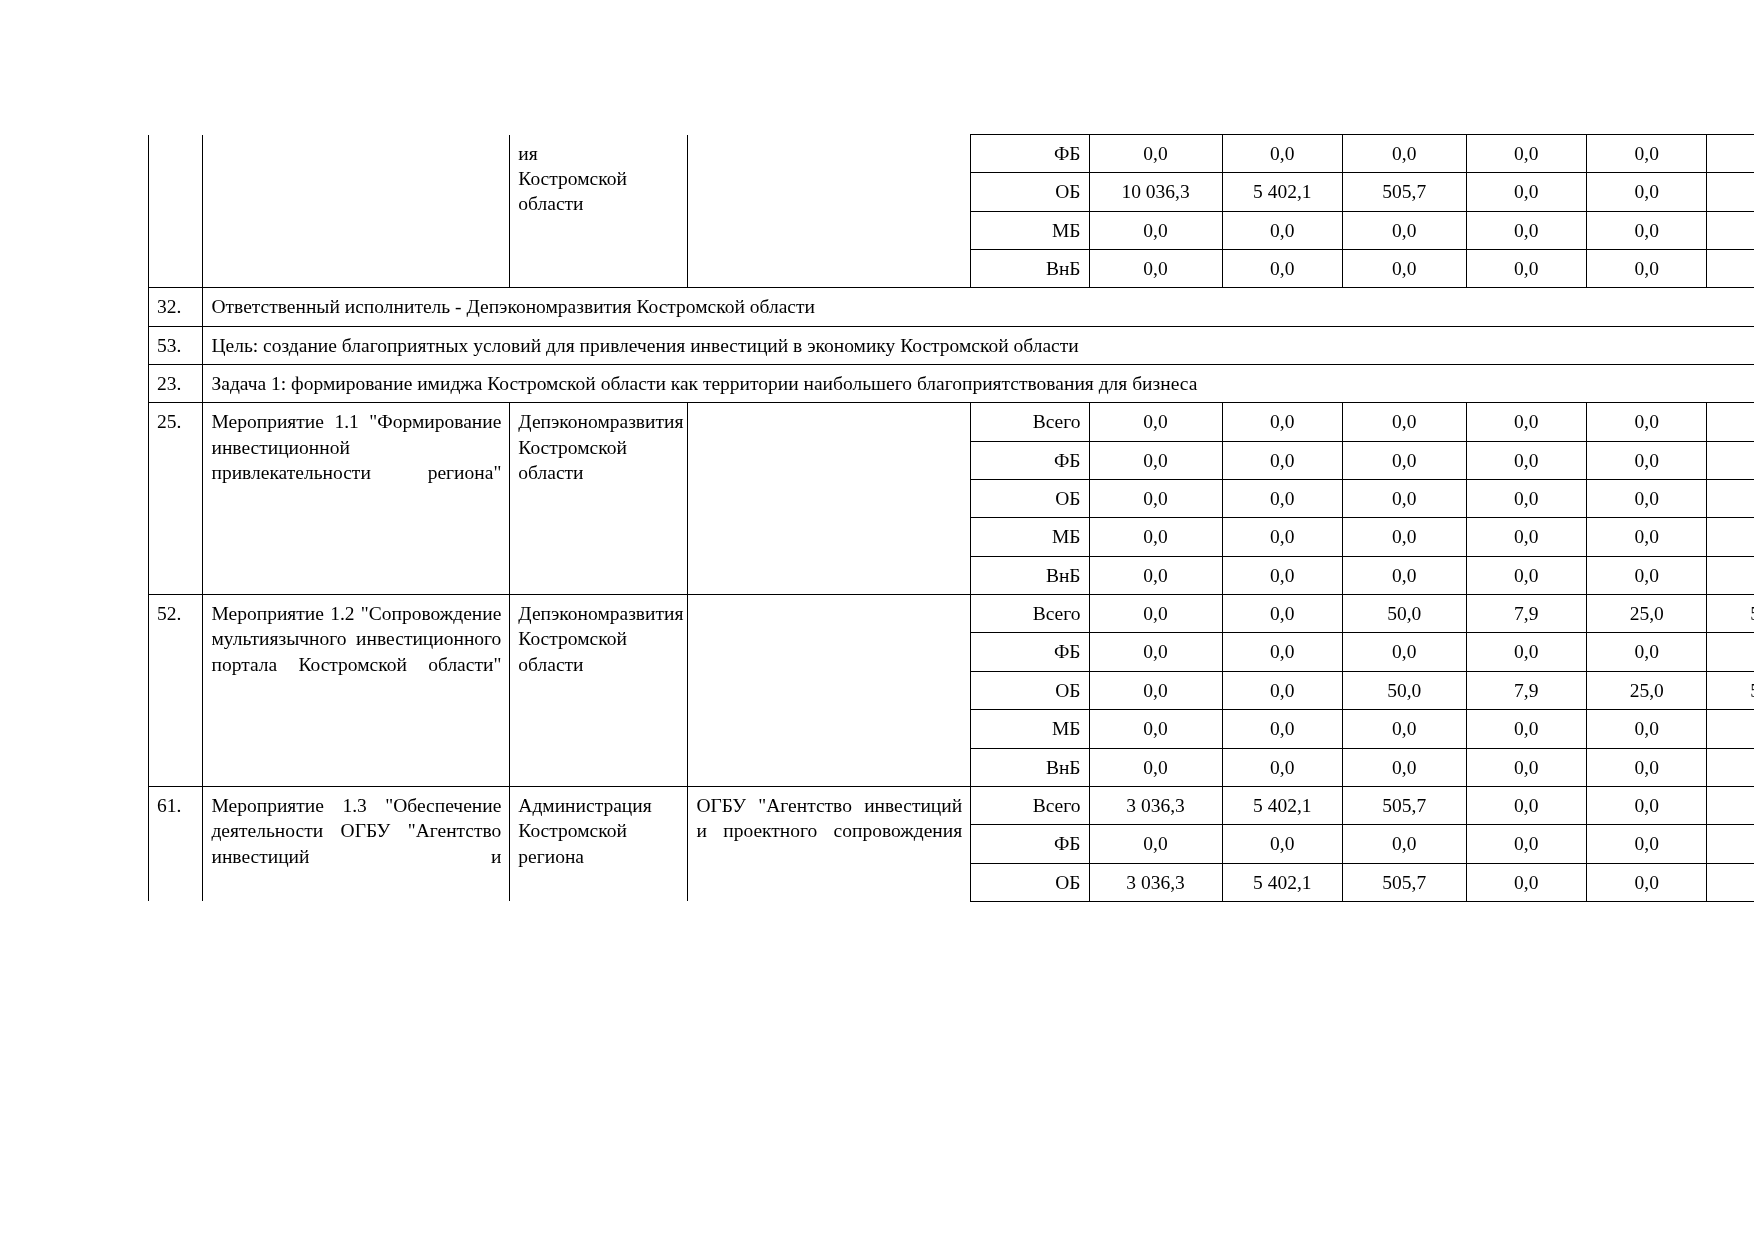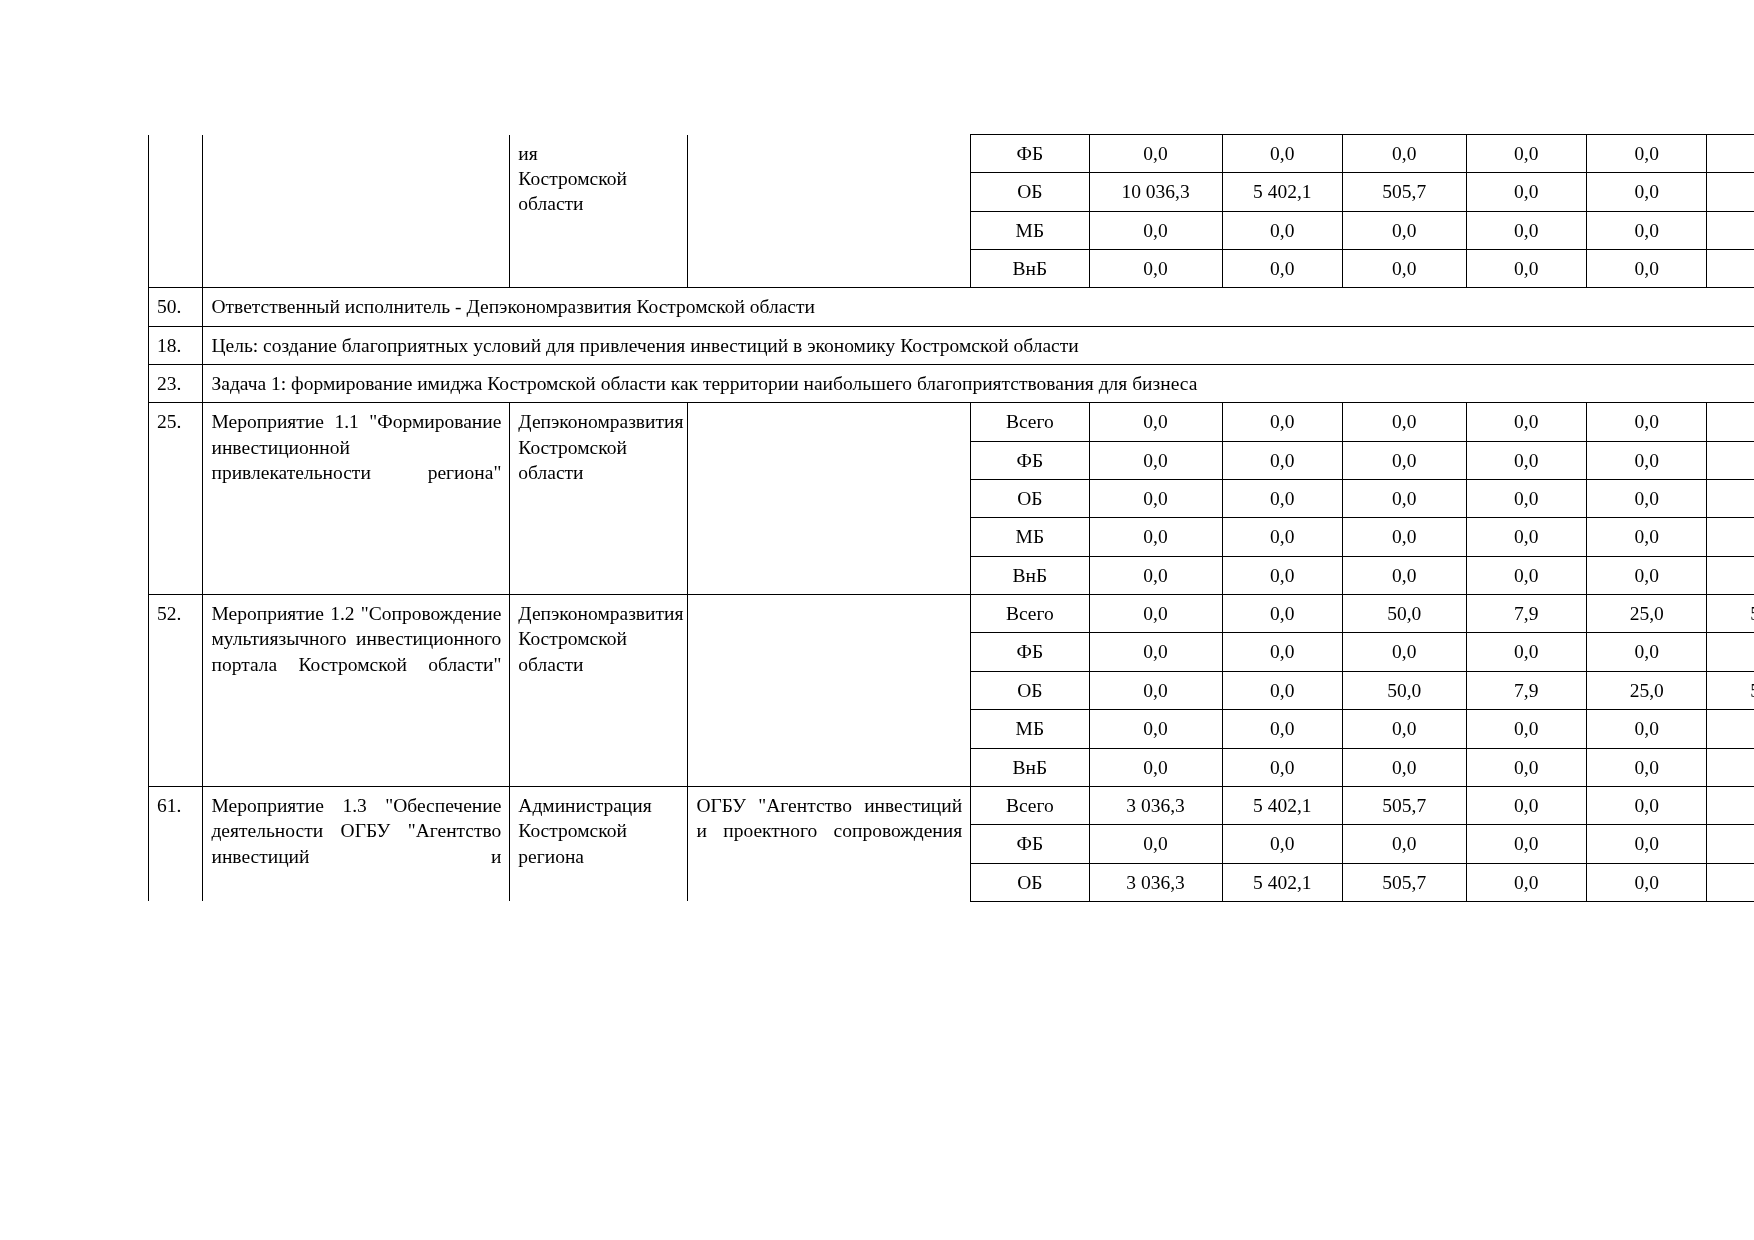--- a/index.html
+++ b/index.html
@@ -48,21 +48,21 @@
   col.c-val2  { width: 115px; }
   col.c-val3  { width: 118px; }
   col.c-val4  { width: 115px; }
   col.c-val5  { width: 115px; }
   col.c-val6  { width: 115px; }
 
   td.num { text-align: left; }
   td.name { text-align: justify; text-align-last: justify; }
   td.name.nojust { text-align: left; text-align-last: left; }
   td.exec, td.part { text-align: justify; text-align-last: justify; }
-  td.src { text-align: center; white-space: nowrap; }
+  td.src { text-align: right; white-space: nowrap; }
   td.val { text-align: center; white-space: nowrap; }
   td.wide { text-align: left; }
   .cut-top { border-top: none !important; }
   .cut-bottom { border-bottom: none !important; }
   .nowrapline { white-space: pre-line; }
 </style>
 </head>
 <body>
 
 <div id="page">
@@ -120,26 +120,26 @@
         <td class="src">ВнБ</td>
         <td class="val">0,0</td>
         <td class="val">0,0</td>
         <td class="val">0,0</td>
         <td class="val">0,0</td>
         <td class="val">0,0</td>
         <td class="val">0,0</td>
       </tr>
 
       <tr>
-        <td class="num">50.</td>
+        <td class="num">32.</td>
         <td class="wide" colspan="10">Ответственный исполнитель - Депэкономразвития Костромской области</td>
       </tr>
 
       <tr>
-        <td class="num">18.</td>
+        <td class="num">53.</td>
         <td class="wide" colspan="10">Цель: создание благоприятных условий для привлечения инвестиций в экономику Костромской области</td>
       </tr>
 
       <tr>
         <td class="num">23.</td>
         <td class="wide" colspan="10">Задача 1: формирование имиджа Костромской области как территории наибольшего благоприятствования для бизнеса</td>
       </tr>
 
       <tr>
         <td class="num" rowspan="5">25.</td>

